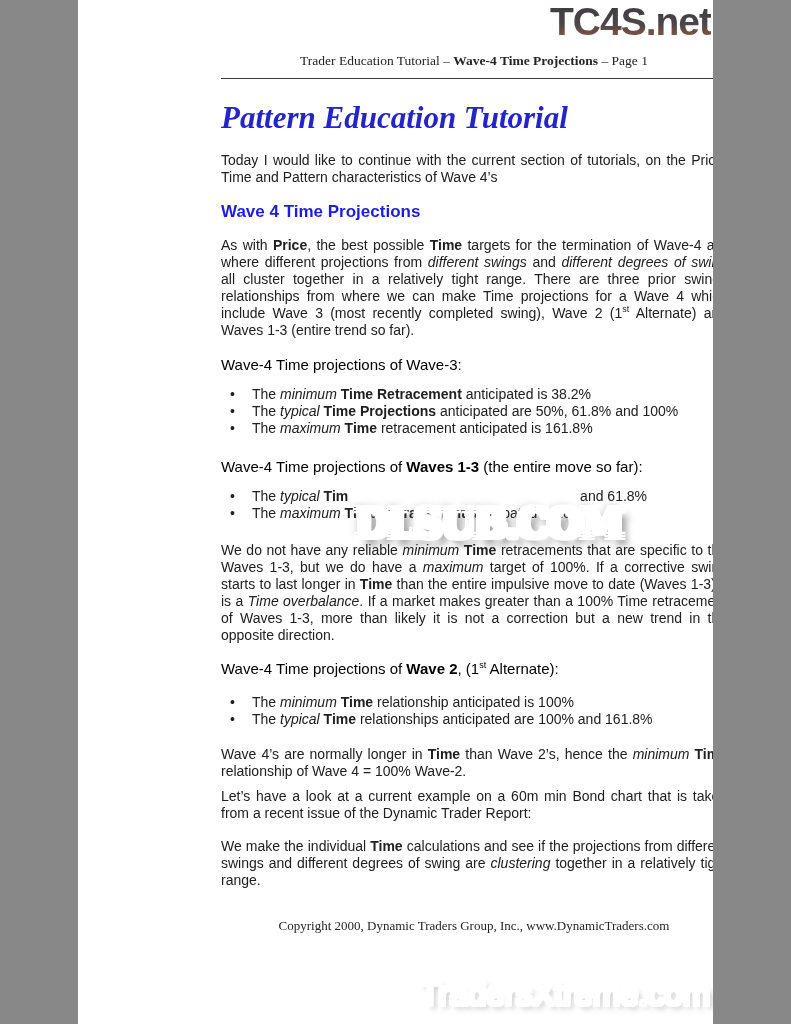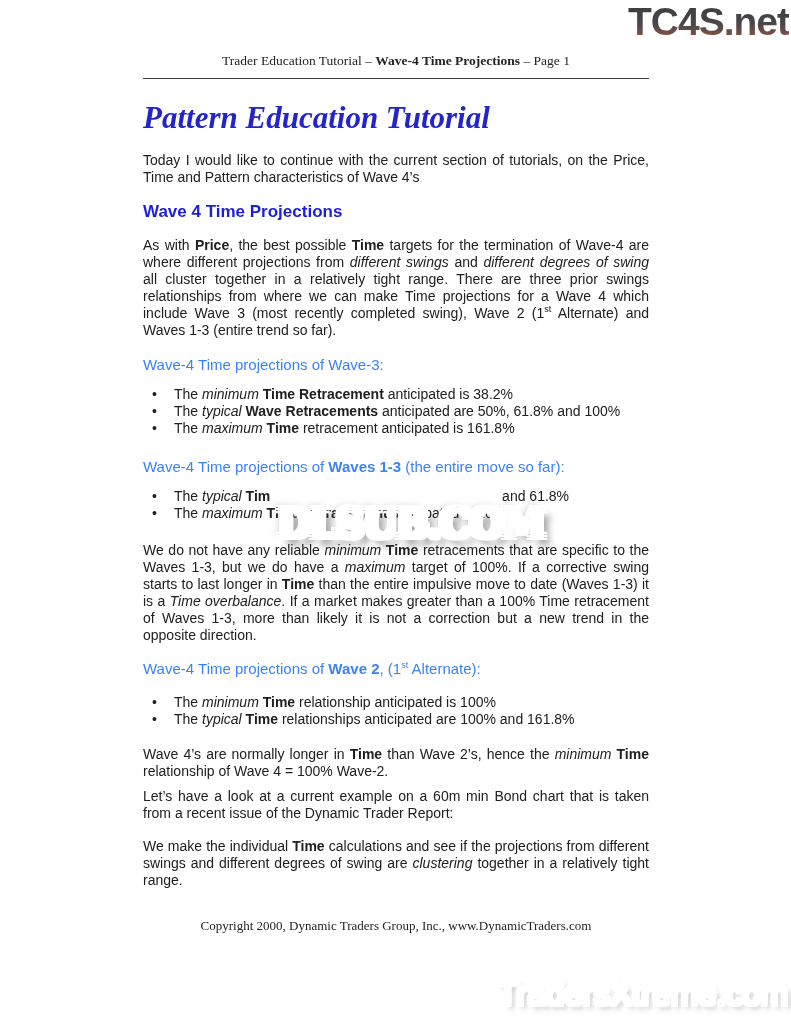--- a/index.html
+++ b/index.html
@@ -1,19 +1,19 @@
 <!DOCTYPE html>
 <html><head>
 <meta charset="utf-8">
 <style>
   * { margin:0; padding:0; box-sizing:border-box; }
   html,body { background:#888; }
   .page {
     position:relative;
-    width:791px; height:1024px;
+    width:635px; height:1024px;
     background:#ffffff;
     overflow:hidden;
     font-family:"Liberation Sans", sans-serif;
     color:#202020;
     margin:0 auto;
   }
   .content {
     margin-left:143px;
     width:506px;
     padding-top:53px;
@@ -54,21 +54,21 @@
   .gap { display:inline-block; }
 
   h2.h-blue {
     margin-top:16px;
     font-size:17px; line-height:20px;
     font-weight:bold;
     color:#1d1de0;
   }
   .sub {
     font-size:15px; line-height:17px;
-    color:#3b82f6;
+    color:#000000;
   }
 
   .bullets { }
   .bullet { display:flex; padding-left:9px; font-size:14px; line-height:17px; }
   .dot { width:22px; flex:none; }
   .btext { flex:1; }
 
   
   .p-intro   { margin-top:17px; }
   .p-price   { margin-top:15px; }
@@ -158,21 +158,21 @@
     <p class="body p-price"><span>As with </span><span class="b">Price</span><span>, the best possible </span><span class="b">Time</span><span> targets for the termination of Wave-4 are where different projections from </span><span class="i">different swings</span><span> and </span><span class="i">different degrees of swing</span><span> all cluster together in a relatively tight range. There are three prior swings relationships from where we can make Time projections for a Wave 4 which include Wave 3 (most recently completed swing), Wave 2 (1</span><span class="sup">st</span><span> Alternate) and Waves 1-3 (entire trend so far).</span></p>
 
     <div class="sub sub1"><span>Wave-4 Time projections of Wave-3:</span></div>
     <div class="bullets list1">
       <div class="bullet">
         <span class="dot">•</span>
         <span class="btext"><span>The </span><span class="i">minimum</span><span> </span><span class="b">Time Retracement</span><span> anticipated is 38.2%</span></span>
       </div>
       <div class="bullet">
         <span class="dot">•</span>
-        <span class="btext"><span>The </span><span class="i">typical</span><span> </span><span class="b">Wave Retracements</span><span> anticipated are 50%, 61.8% and 100%</span></span>
+        <span class="btext"><span>The </span><span class="i">typical</span><span> </span><span class="b">Time Projections</span><span> anticipated are 50%, 61.8% and 100%</span></span>
       </div>
       <div class="bullet">
         <span class="dot">•</span>
         <span class="btext"><span>The </span><span class="i">maximum</span><span> </span><span class="b">Time</span><span> retracement anticipated is 161.8%</span></span>
       </div>
     </div>
 
     <div class="sub sub2"><span>Wave-4 Time projections of </span><span class="b">Waves 1-3</span><span> (the entire move so far):</span></div>
     <div class="bullets list2">
       <div class="bullet">

